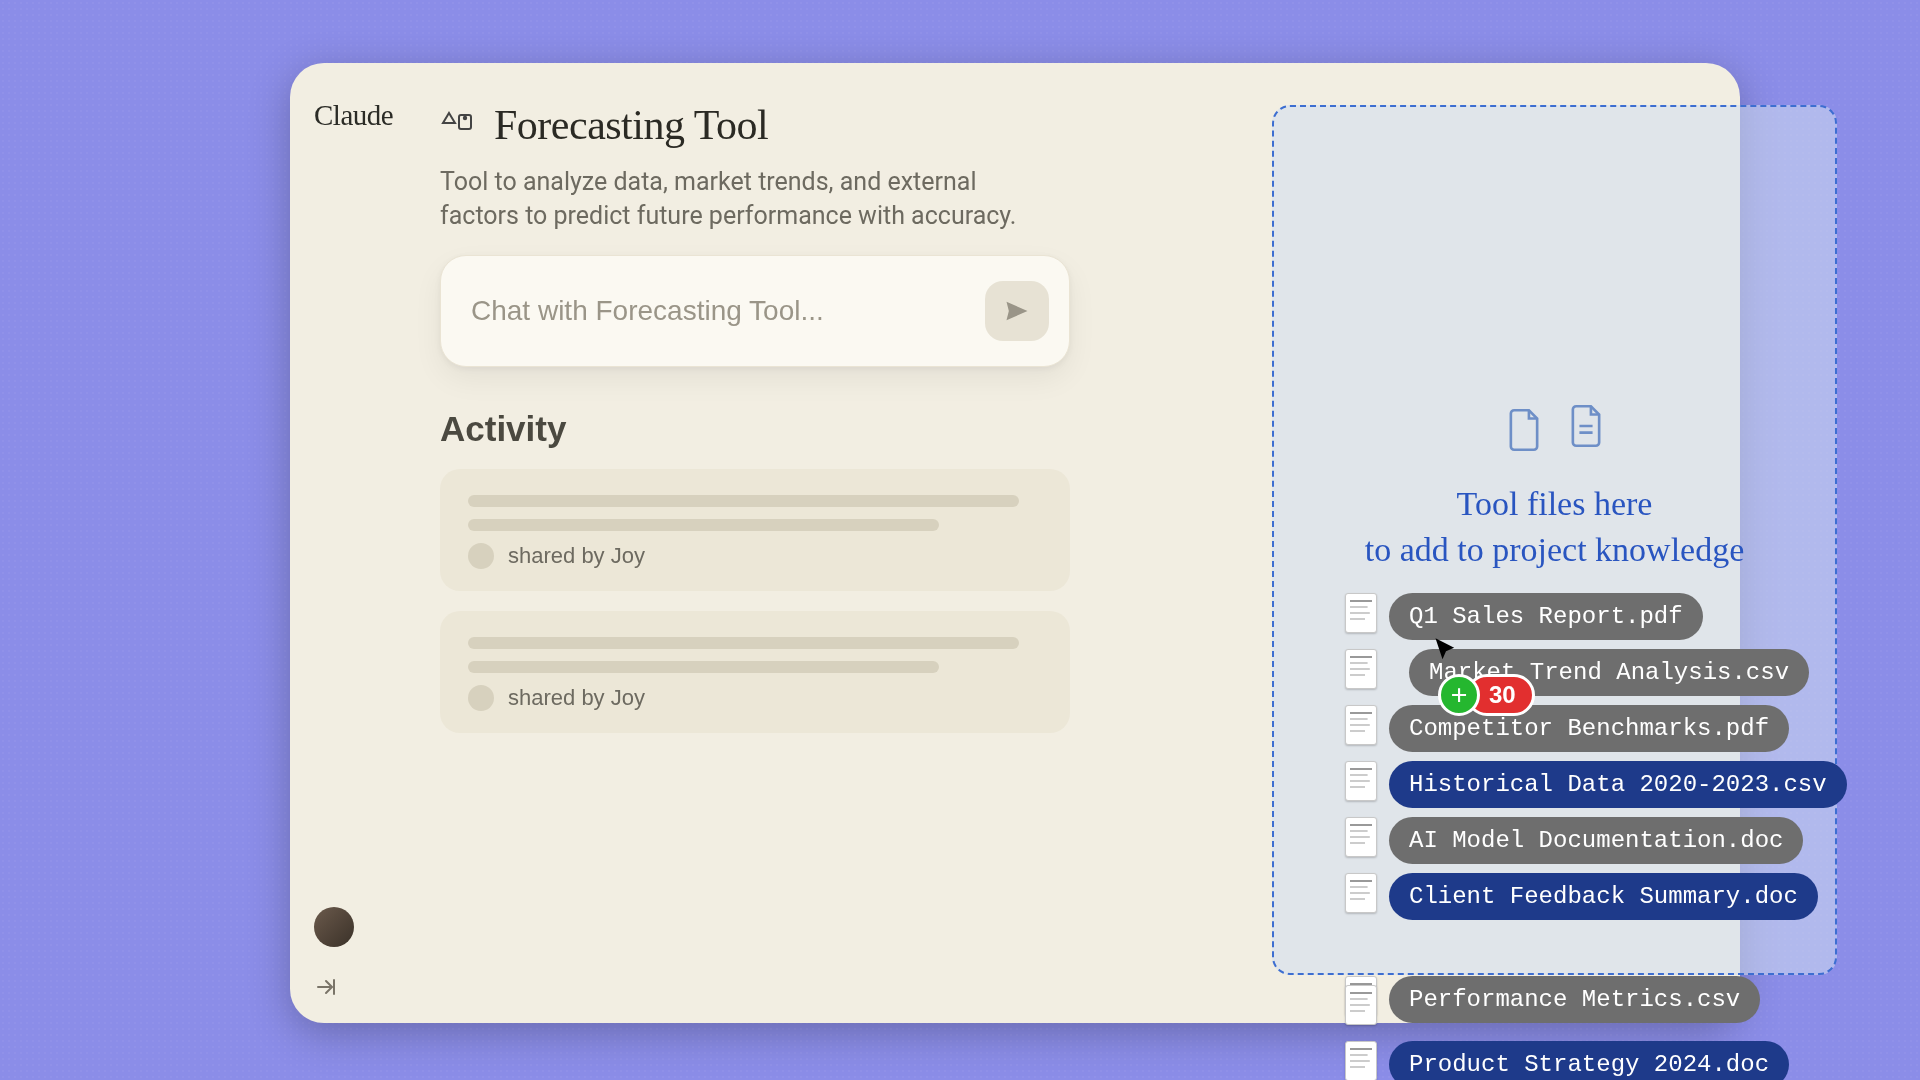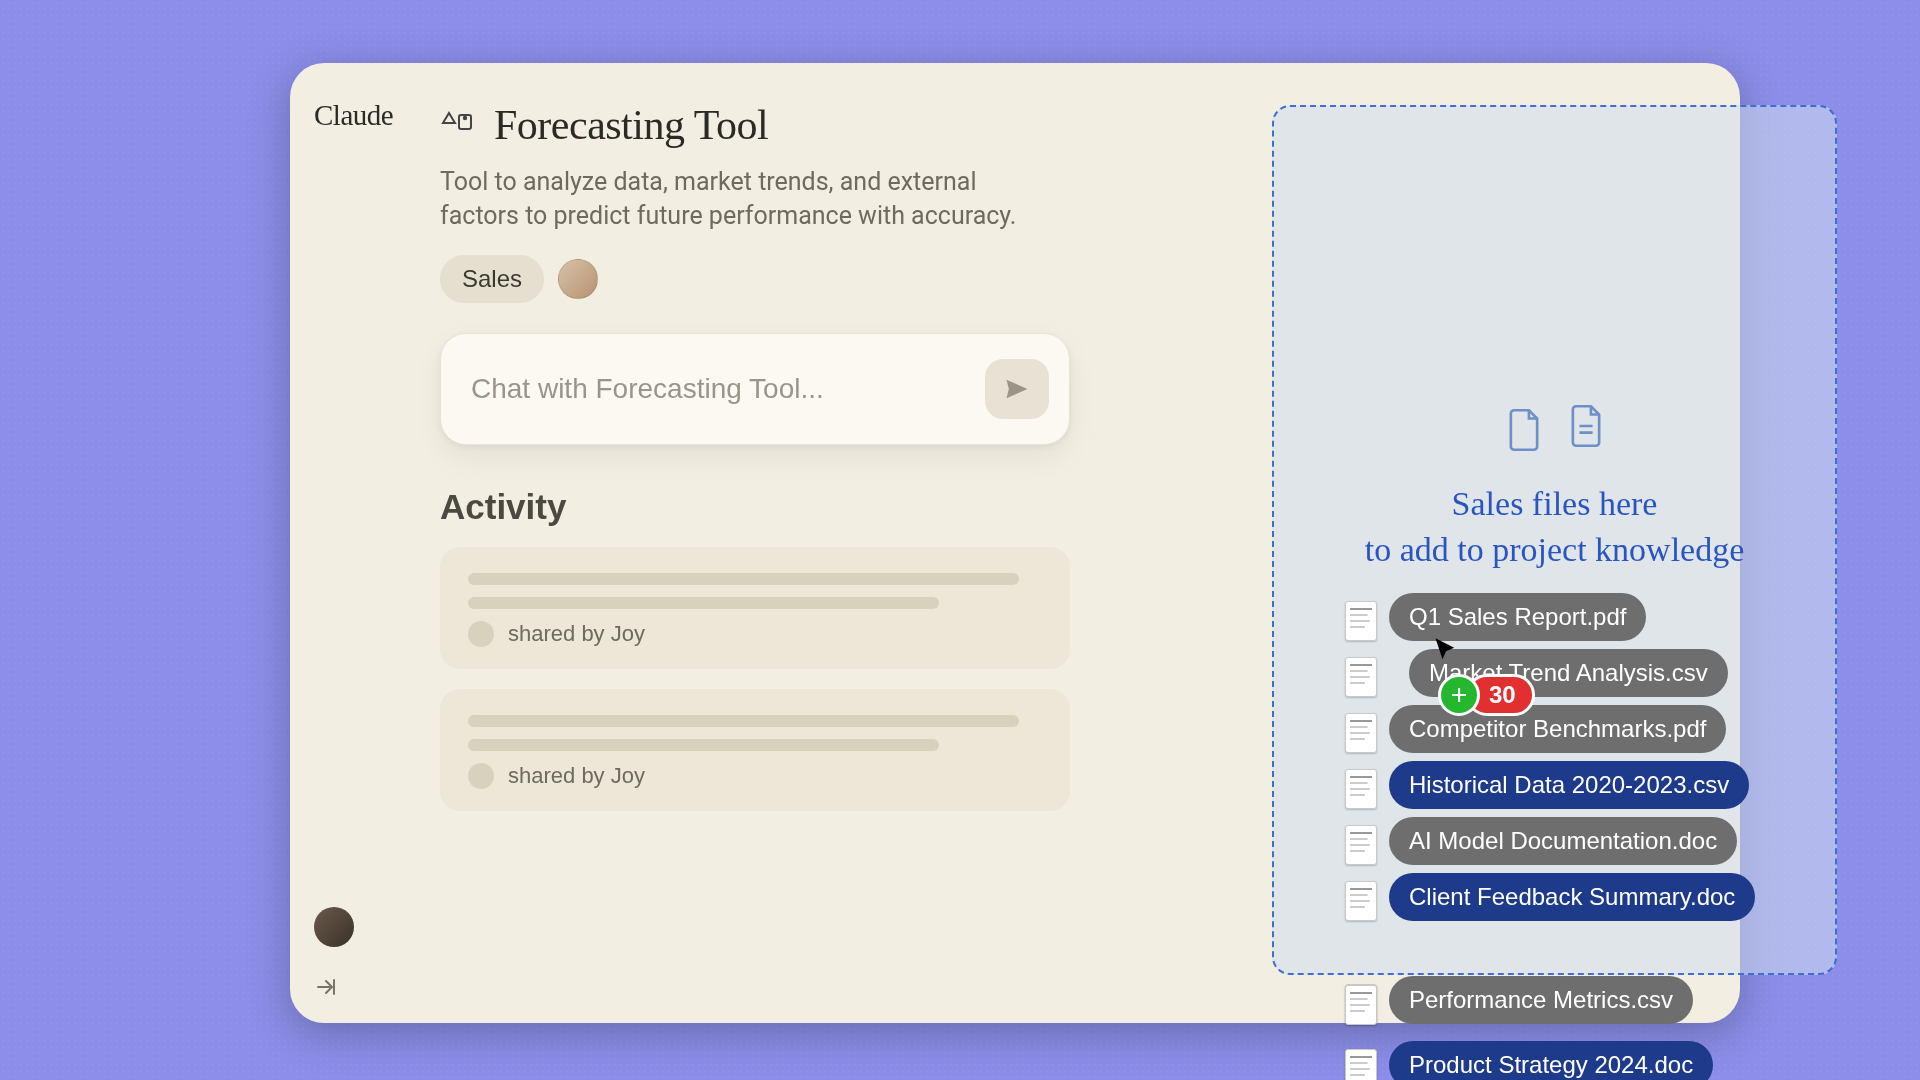--- a/index.html
+++ b/index.html
@@ -224,23 +224,23 @@
     margin-left:-14px;
     padding: 0 16px 0 20px;
     display:flex; align-items:center;
     font-family: Liberation Sans, sans-serif;
     font-size:24px; font-weight:600;
     border:3px solid #fff;
   }
 
   .file-pill {
     position:absolute;
-    display:flex; align-items:flex-end; gap:12px;
+    display:flex; align-items:flex-start; gap:12px;
     z-index:50;
-    font-family: Liberation Sans, sans-serif;
+    font-family: Liberation Mono, monospace;
   }
   .file-thumb {
     width:32px; height:40px;
     background:#fff;
     border:1px solid #c8c8c8;
     border-radius:3px;
     position:relative;
     box-shadow: 0 1px 2px rgba(0,0,0,0.2);
     flex-shrink:0;
   }
@@ -287,24 +287,20 @@
         <svg class="project-icon" viewBox="0 0 36 36" fill="none" stroke="currentColor" stroke-width="2">
           <path d="M9 6 L15 16 L3 16 Z"></path>
           <rect x="19" y="8" width="12" height="14" rx="2"></rect>
           <circle cx="25" cy="11" r="2.2" fill="currentColor" stroke="none"></circle>
         </svg>
         <h1 class="page-title">Forecasting Tool</h1>
       </div>
 
       <p class="page-desc">Tool to analyze data, market trends, and external factors to predict future performance with accuracy.</p>
 
-      <div class="tag-row">
-        <span class="chip">Sales</span>
-        <span class="avatar-member"></span>
-      </div>
 
       <div class="chat-box">
         <input class="chat-input" placeholder="Chat with Forecasting Tool..." style="">
         <button class="send-btn">
           <svg width="28" height="28" viewBox="0 0 24 24" fill="currentColor">
             <path d="M3 20l18-8L3 4l2 8-2 8z"></path>
           </svg>
         </button>
       </div>
 
@@ -336,21 +332,21 @@
           <path d="M6 2h9l5 5v17a2 2 0 0 1-2 2H6a2 2 0 0 1-2-2V4a2 2 0 0 1 2-2z"></path>
           <path d="M15 2v5h5"></path>
         </svg>
         <svg width="42" height="46" viewBox="0 0 24 28" fill="none" stroke="currentColor" stroke-width="1.6" style="transform:translateY(-4px)">
           <path d="M6 2h9l5 5v17a2 2 0 0 1-2 2H6a2 2 0 0 1-2-2V4a2 2 0 0 1 2-2z"></path>
           <path d="M15 2v5h5"></path>
           <path d="M8 14h8M8 18h8"></path>
         </svg>
       </div>
       <div class="dz-text">
-        <div>Sales files here</div>
+        <div>Tool files here</div>
         <div>to add to project knowledge</div>
       </div>
     </div>
 
   </main>
 </div>
 
 <svg class="drag-cursor" viewBox="0 0 24 24" fill="#000">
   <path d="M3 2l6 18 3-7 7-3L3 2z"></path>
 </svg>

